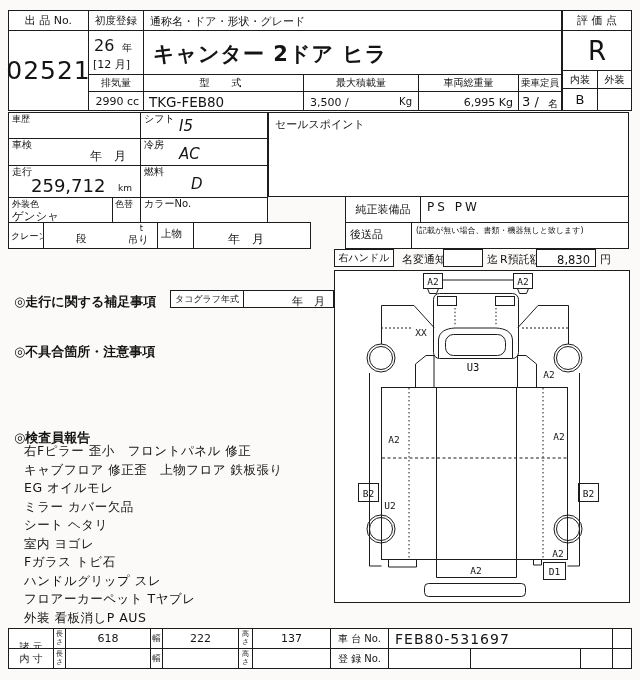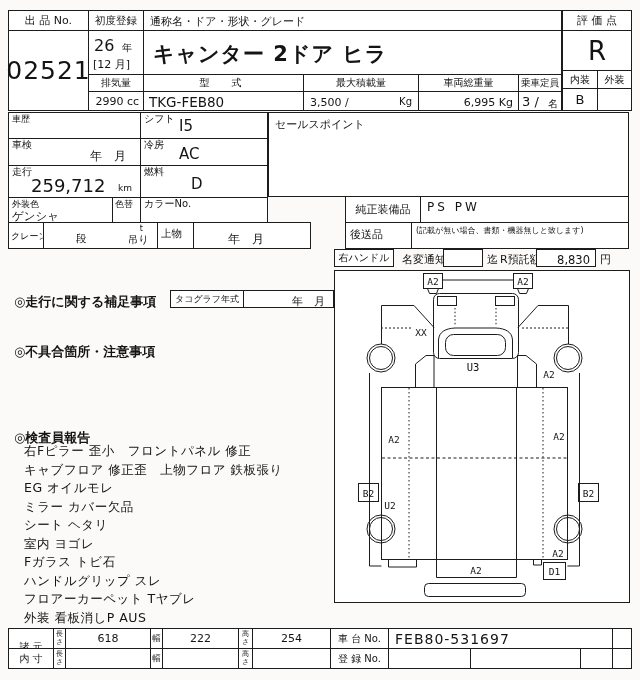--- a/index.html
+++ b/index.html
@@ -1,21 +1,21 @@
 <!DOCTYPE html>
 <html><head>
 <meta charset="utf-8">
 <style>
   html,body{margin:0;padding:0;background:#e9e7e3;font-family:"DejaVu Sans","Liberation Sans",sans-serif;color:#141414;}
   .sheet{position:relative;width:640px;height:680px;background:#fbfaf8;overflow:hidden;}
   .cell{position:absolute;box-sizing:border-box;border:1px solid #1c1c1c;background:#fff;}
   .txt{position:absolute;box-sizing:border-box;white-space:nowrap;text-align:center;}
   .c{display:flex;align-items:center;justify-content:center;}
   .lbl{position:absolute;top:1px;left:3px;font-size:9px;line-height:10px;}
-  .val-lg{font-size:15px;font-weight:500;}
+  .val-lg{font-size:15px;font-weight:500;font-style:italic;}
   .rl{position:absolute;left:24px;font-size:12.5px;font-weight:500;white-space:nowrap;letter-spacing:.5px;}
   .title{position:absolute;left:14px;font-size:13px;font-weight:600;white-space:nowrap;}
   svg{position:absolute;}
   svg text{font-family:"DejaVu Sans Mono","Liberation Mono",monospace;}
 </style>
 </head>
 <body>
 
 <div class="sheet">
 
@@ -232,21 +232,21 @@
   <div class="rl" style="top:573px">ハンドルグリップ スレ</div>
   <div class="rl" style="top:591px">フロアーカーペット Tヤブレ</div>
   <div class="rl" style="top:610px">外装 看板消しP AUS</div>
 
   <div class="cell c" style="left:8px;top:628px;width:46px;height:38px;font-size:10px">諸 元</div>
   <div class="cell c" style="left:53px;top:628px;width:13px;height:21px;font-size:7px;line-height:7.5px;word-break:break-all;text-align:center;padding:0 1px">長さ</div>
   <div class="cell c" style="left:65px;top:628px;width:86px;height:21px;font-size:11px">618</div>
   <div class="cell c" style="left:150px;top:628px;width:13px;height:21px;font-size:8.5px">幅</div>
   <div class="cell c" style="left:162px;top:628px;width:77px;height:21px;font-size:11px">222</div>
   <div class="cell c" style="left:238px;top:628px;width:15px;height:21px;font-size:7px;line-height:7.5px;word-break:break-all;text-align:center;padding:0 2px">高さ</div>
-  <div class="cell c" style="left:252px;top:628px;width:79px;height:21px;font-size:11px">254</div>
+  <div class="cell c" style="left:252px;top:628px;width:79px;height:21px;font-size:11px">137</div>
   <div class="cell c" style="left:330px;top:628px;width:59px;height:21px;font-size:10px">車 台 No.</div>
   <div class="cell" style="left:388px;top:628px;width:225px;height:21px">
     <div class="txt" style="left:6px;top:2px;font-size:14px;letter-spacing:1px">FEB80-531697</div>
   </div>
   <div class="cell" style="left:612px;top:628px;width:20px;height:21px"></div>
 
   <div class="cell c" style="left:8px;top:648px;width:46px;height:21px;font-size:10px">内 寸</div>
   <div class="cell c" style="left:53px;top:648px;width:13px;height:21px;font-size:7px;line-height:7.5px;word-break:break-all;text-align:center;padding:0 1px">長さ</div>
   <div class="cell c" style="left:65px;top:648px;width:86px;height:21px;font-size:11px"></div>
   <div class="cell c" style="left:150px;top:648px;width:13px;height:21px;font-size:8.5px">幅</div>

